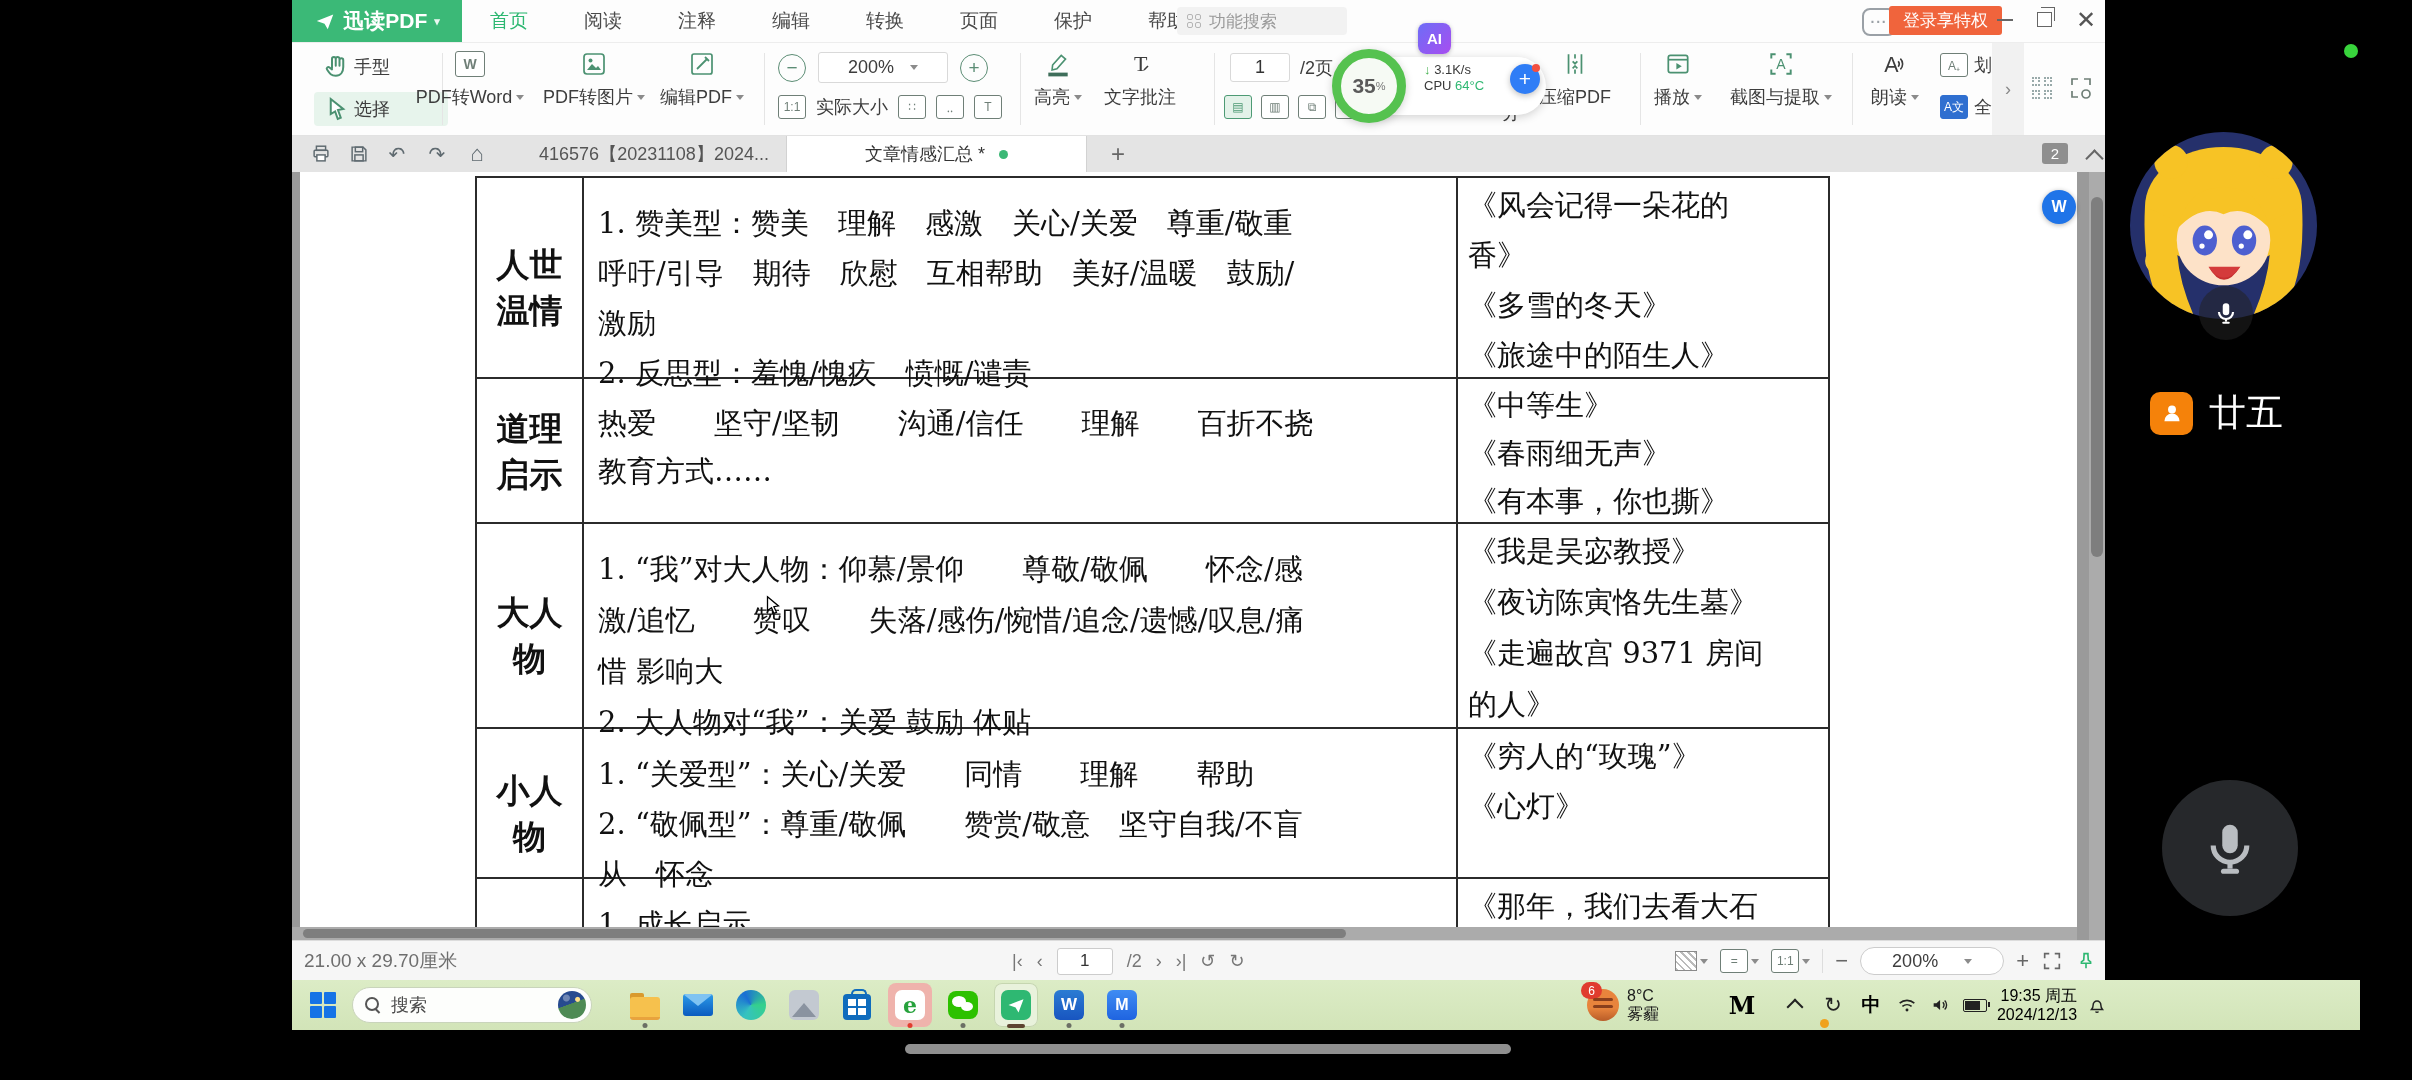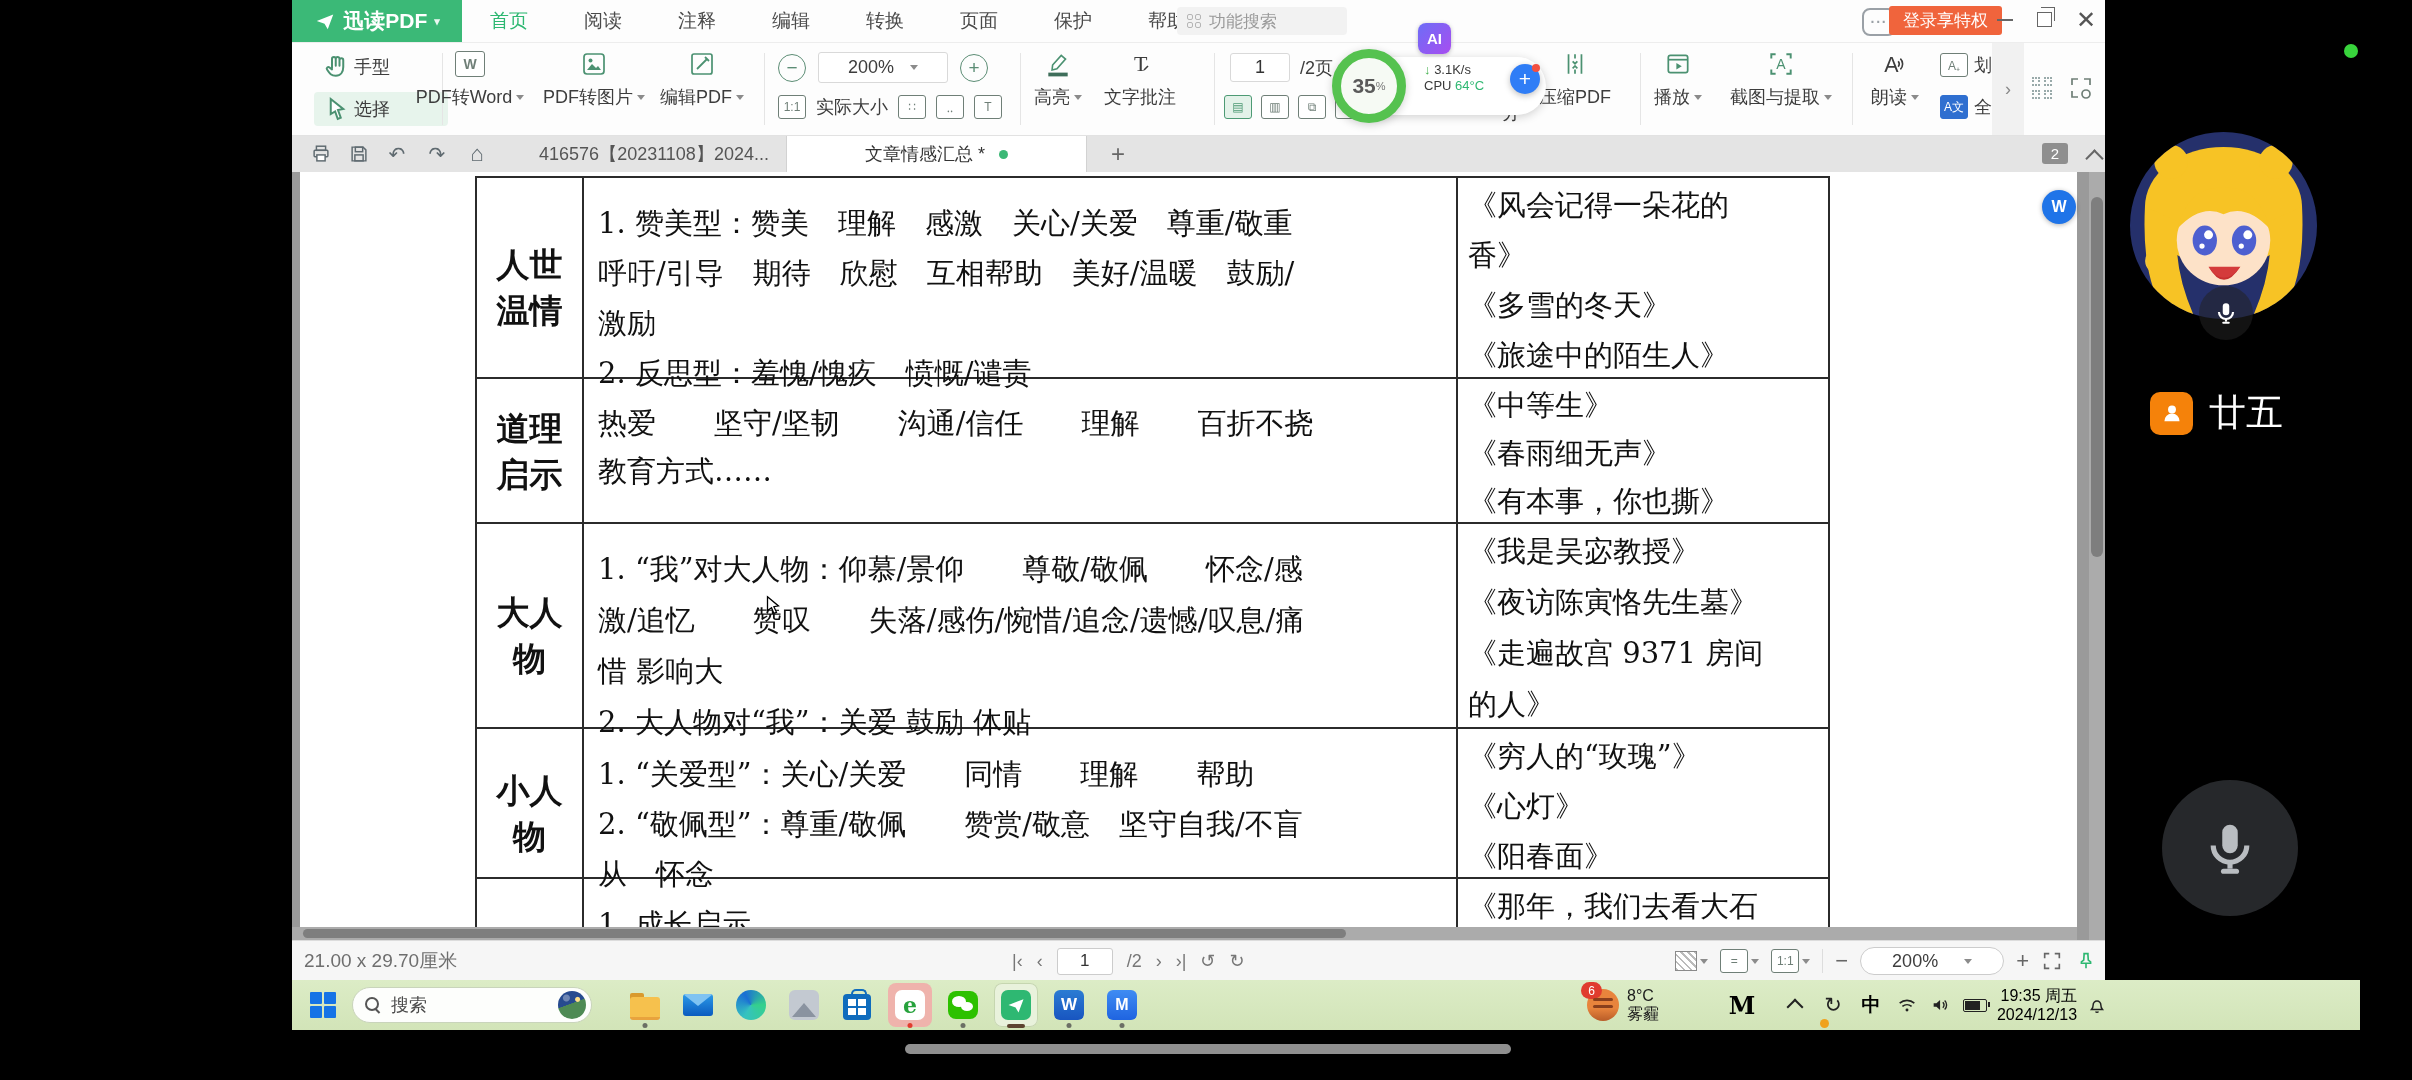--- a/index.html
+++ b/index.html
@@ -460,21 +460,20 @@
             </div>
             <div class="trow" style="height: 150px;">
               <div class="tcat">
                 <div>小人</div>
                 <div>物</div>
               </div>
               <div class="tcontent" style="line-height: 50px;"><div>1. “关爱型”：关心/关爱　　同情　　理解　　帮助</div><div>2. “敬佩型”：尊重/敬佩　　赞赏/敬意　坚守自我/不盲</div><div>从　怀念</div></div>
               <div class="ttitles" style="line-height: 50px;">
                 <div>《穷人的“玫瑰”》</div>
                 <div>《心灯》</div>
-                <div>《阳春面》</div>
               </div>
             </div>
             <div class="trow" style="height: 95px;">
               <div class="tcat"></div>
               <div class="tcontent" style="line-height: 50px;"><div>1. 成长启示</div></div>
               <div class="ttitles" style="line-height: 50px;">
                 <div>《那年，我们去看大石</div>
               </div>
             </div>
           </div>

